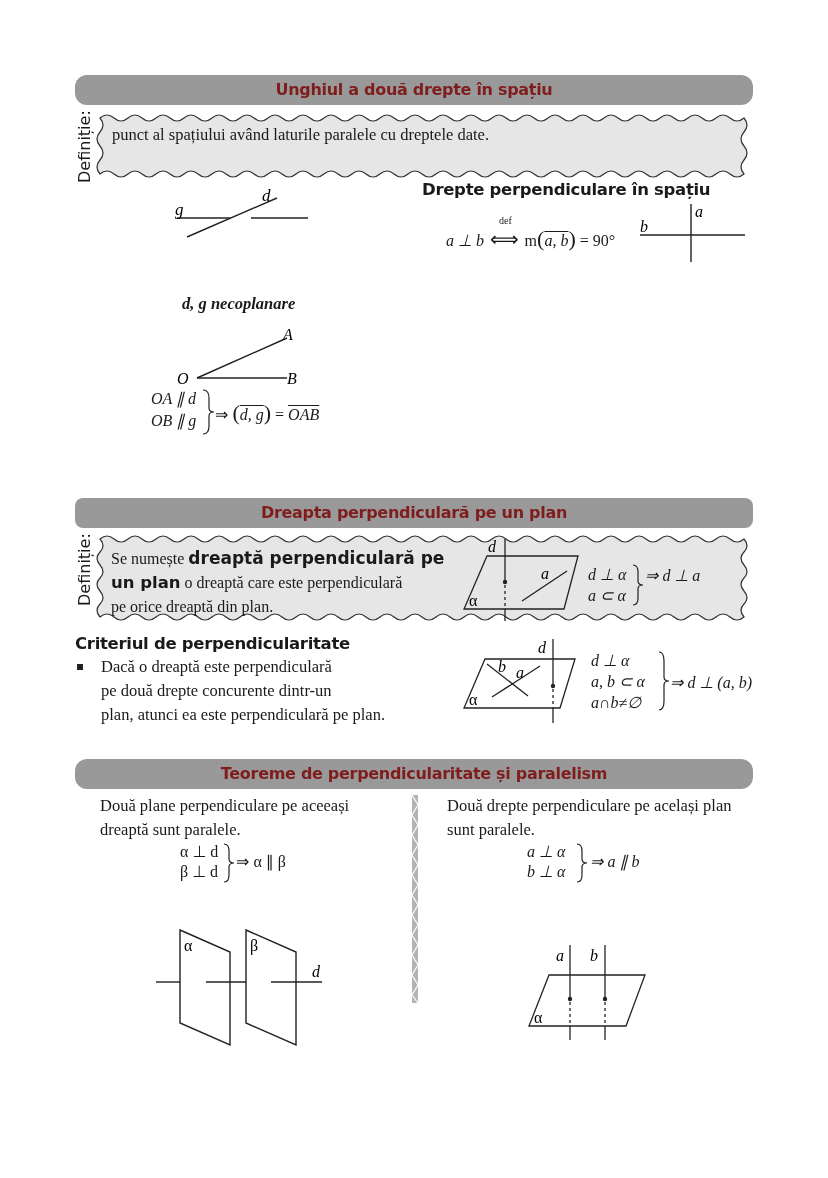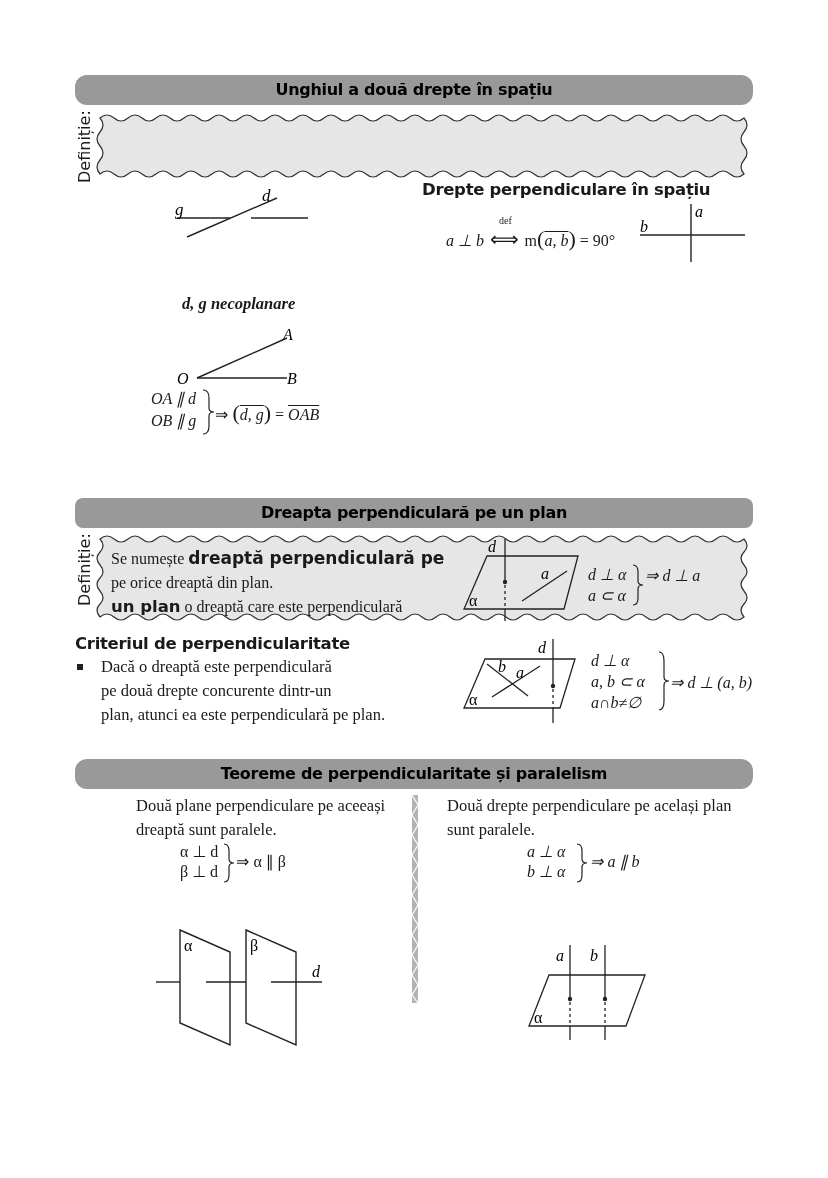--- a/index.html
+++ b/index.html
@@ -1,18 +1,18 @@
 <!DOCTYPE html>
 <html><head>
 <meta charset="utf-8">
 <style>
   html,body{margin:0;padding:0;background:#fff;}
   body{width:828px;height:1178px;position:relative;overflow:hidden;font-family:"Liberation Serif",serif;color:#1a1a1a;}
   .abs{position:absolute;}
-  .bar{position:absolute;left:75px;width:678px;height:30px;background:#999999;border-radius:12px;color:#000000;font-family:"DejaVu Sans",sans-serif;font-weight:bold;font-size:16px;text-align:center;line-height:30px;letter-spacing:-0.3px;}
+  .bar{position:absolute;left:75px;width:678px;height:30px;background:#999999;border-radius:12px;color:#7f1d1d;font-family:"DejaVu Sans",sans-serif;font-weight:bold;font-size:16px;text-align:center;line-height:30px;letter-spacing:-0.3px;}
   .deflabel{position:absolute;font-family:"DejaVu Sans",sans-serif;font-size:16px;color:#1a1a1a;transform:rotate(-90deg);transform-origin:left top;white-space:nowrap;}
   .defbox{position:absolute;}
   .deftext{position:absolute;font-size:16.5px;line-height:23px;}
   .sans-b{font-family:"DejaVu Sans",sans-serif;font-weight:bold;}
   .it{font-style:italic;}
   .math{font-size:16px;}
   .subhead{position:absolute;font-family:"DejaVu Sans",sans-serif;font-weight:bold;font-size:16.5px;letter-spacing:-0.3px;}
   .para{position:absolute;font-size:16.5px;line-height:24px;}
   svg text{font-family:"Liberation Serif",serif;}
 </style>
@@ -23,20 +23,21 @@
 
 <div class="deflabel" style="left:75px;top:183px;">Definiție:</div>
 
 <svg class="defbox" style="left:92px;top:112px;" width="662" height="68">
   <path d="M8,6 q7,-6 14,0 t14,0 t14,0 t14,0 t14,0 t14,0 t14,0 t14,0 t14,0 t14,0 t14,0 t14,0 t14,0 t14,0 t14,0 t14,0 t14,0 t14,0 t14,0 t14,0 t14,0 t14,0 t14,0 t14,0 t14,0 t14,0 t14,0 t14,0 t14,0 t14,0 t14,0 t14,0 t14,0 t14,0 t14,0 t14,0 t14,0 t14,0 t14,0 t14,0 t14,0 t14,0 t14,0 t14,0 t14,0 t14,0
            q6,7 0,14 t0,14 t0,14 t0,14
            q-7,6 -14,0 t-14,0 t-14,0 t-14,0 t-14,0 t-14,0 t-14,0 t-14,0 t-14,0 t-14,0 t-14,0 t-14,0 t-14,0 t-14,0 t-14,0 t-14,0 t-14,0 t-14,0 t-14,0 t-14,0 t-14,0 t-14,0 t-14,0 t-14,0 t-14,0 t-14,0 t-14,0 t-14,0 t-14,0 t-14,0 t-14,0 t-14,0 t-14,0 t-14,0 t-14,0 t-14,0 t-14,0 t-14,0 t-14,0 t-14,0 t-14,0 t-14,0 t-14,0 t-14,0 t-14,0 t-14,0
            q-6,-7 0,-14 t0,-14 t0,-14 t0,-14 Z" fill="#e6e6e6" stroke="#333" stroke-width="1.2"></path>
 </svg>
 <div class="deftext" style="left:112px;top:123px;">
+  <div>punct al spațiului având laturile paralele cu dreptele date.</div>
 </div>
 
 <svg class="abs" style="left:165px;top:185px;" width="150" height="60">
   <line x1="12" y1="33" x2="65" y2="33" stroke="#222" stroke-width="1.4"></line>
   <line x1="86" y1="33" x2="143" y2="33" stroke="#222" stroke-width="1.4"></line>
   <line x1="22" y1="52" x2="112" y2="13" stroke="#222" stroke-width="1.4"></line>
   <text x="10" y="30" font-size="17" font-style="italic">g</text>
   <text x="97" y="16" font-size="17" font-style="italic">d</text>
 </svg>
 
@@ -83,22 +84,22 @@
 <div class="deflabel" style="left:75px;top:606px;">Definiție:</div>
 
 <svg class="defbox" style="left:92px;top:533px;" width="662" height="92">
   <path d="M8,6 q7,-6 14,0 t14,0 t14,0 t14,0 t14,0 t14,0 t14,0 t14,0 t14,0 t14,0 t14,0 t14,0 t14,0 t14,0 t14,0 t14,0 t14,0 t14,0 t14,0 t14,0 t14,0 t14,0 t14,0 t14,0 t14,0 t14,0 t14,0 t14,0 t14,0 t14,0 t14,0 t14,0 t14,0 t14,0 t14,0 t14,0 t14,0 t14,0 t14,0 t14,0 t14,0 t14,0 t14,0 t14,0 t14,0 t14,0
            q6,7 0,13 t0,13 t0,13 t0,13 t0,13 t0,13
            q-7,6 -14,0 t-14,0 t-14,0 t-14,0 t-14,0 t-14,0 t-14,0 t-14,0 t-14,0 t-14,0 t-14,0 t-14,0 t-14,0 t-14,0 t-14,0 t-14,0 t-14,0 t-14,0 t-14,0 t-14,0 t-14,0 t-14,0 t-14,0 t-14,0 t-14,0 t-14,0 t-14,0 t-14,0 t-14,0 t-14,0 t-14,0 t-14,0 t-14,0 t-14,0 t-14,0 t-14,0 t-14,0 t-14,0 t-14,0 t-14,0 t-14,0 t-14,0 t-14,0 t-14,0 t-14,0 t-14,0
            q-6,-7 0,-13 t0,-13 t0,-13 t0,-13 t0,-13 t0,-13 Z" fill="#e6e6e6" stroke="#333" stroke-width="1.2"></path>
 </svg>
 <div class="deftext" style="left:111px;top:546px;line-height:24px;font-size:16px;">
   <div><span>Se numește </span><span class="sans-b" style="font-size:17px;">dreaptă perpendiculară pe</span></div>
+  <div><span class="sans-b" style="font-size:16.5px;">un plan</span><span> o dreaptă care este perpendiculară</span></div>
   <div>pe orice dreaptă din plan.</div>
-  <div><span class="sans-b" style="font-size:16.5px;">un plan</span><span> o dreaptă care este perpendiculară</span></div>
 </div>
 
 <svg class="abs" style="left:460px;top:537px;" width="125" height="85">
   <polygon points="27,19 118,19 104,72 4,72" fill="none" stroke="#222" stroke-width="1.3"></polygon>
   <line x1="45" y1="2" x2="45" y2="44" stroke="#222" stroke-width="1.3"></line>
   <line x1="45" y1="48" x2="45" y2="72" stroke="#222" stroke-width="1.3" stroke-dasharray="3,3"></line>
   <line x1="45" y1="72" x2="45" y2="84" stroke="#222" stroke-width="1.3"></line>
   <circle cx="45" cy="45" r="2.2" fill="#222"></circle>
   <line x1="62" y1="64" x2="107" y2="34" stroke="#222" stroke-width="1.3"></line>
   <text x="28" y="15" font-size="16" font-style="italic">d</text>
@@ -140,21 +141,21 @@
   <div>a, b ⊂ α</div>
   <div>a∩b≠∅</div>
 </div>
 <svg class="abs" style="left:657px;top:650px;" width="14" height="64">
   <path d="M2,2 q5,0 5,9 v16 q0,4 5,4 q-5,0 -5,4 v16 q0,9 -5,9" fill="none" stroke="#222" stroke-width="1.2"></path>
 </svg>
 <div class="abs math it" style="left:670px;top:673px;white-space:nowrap;">⇒ d ⊥ (a, b)</div>
 
 <div class="bar" style="top:759px;">Teoreme de perpendicularitate și paralelism</div>
 
-<div class="para" style="left:100px;top:794px;margin-left:36px;">
+<div class="para" style="left:100px;top:794px;">
   <div>Două plane perpendiculare pe aceeași</div>
   <div>dreaptă sunt paralele.</div>
 </div>
 <div class="abs math" style="left:180px;top:842px;line-height:20px;">
   <div><span>α ⊥ d</span></div>
   <div><span>β ⊥ d</span></div>
 </div>
 <svg class="abs" style="left:222px;top:842px;" width="14" height="42">
   <path d="M2,2 q5,0 5,7 v8 q0,4 5,4 q-5,0 -5,4 v8 q0,7 -5,7" fill="none" stroke="#222" stroke-width="1.2"></path>
 </svg>

